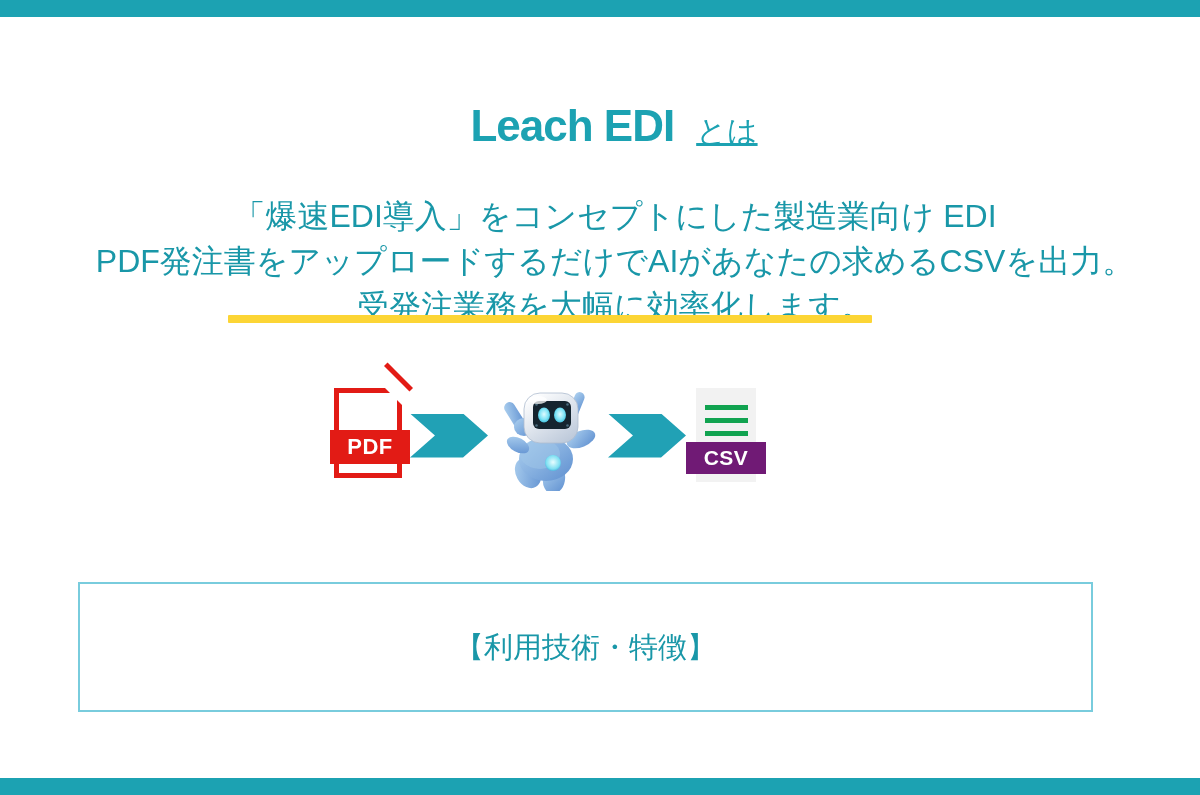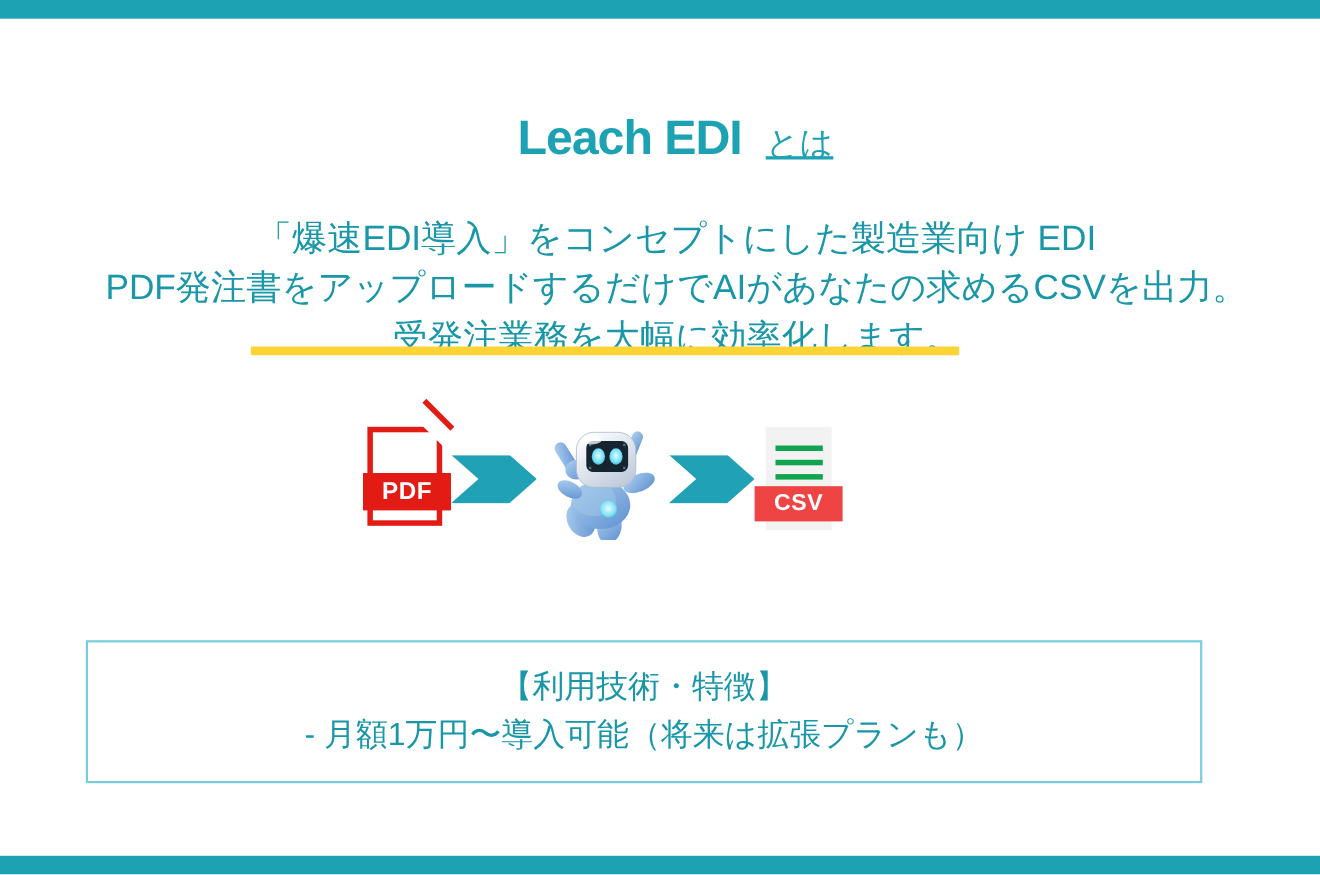--- a/index.html
+++ b/index.html
@@ -179,21 +179,21 @@
     height: 5px;
     background: #11A350;
   }
   .csv-line.l1 { top: 17px; }
   .csv-line.l2 { top: 30px; }
   .csv-line.l3 { top: 43px; }
   .csv-band {
     position: absolute;
     left: 0; top: 54px;
     width: 80px; height: 32px;
-    background: #ef4444;
+    background: #701a75;
     display: flex;
     align-items: center;
     justify-content: center;
   }
   .csv-band-text {
     color: #ffffff;
     font-size: 21px;
     font-weight: 700;
     letter-spacing: 0.5px;
   }
@@ -325,18 +325,17 @@
       <div class="csv-line l3"></div>
       <div class="csv-band">
         <span class="csv-band-text">CSV</span>
       </div>
     </div>
 
   </div>
 
   <div class="feature-box">
     <div class="feature-line">【利用技術・特徴】</div>
-    <div class="feature-line">- 月額1万円〜導入可能（将来は拡張プランも）</div>
   </div>
 
   <div class="bar-bottom"></div>
 
 </div>
 
 </body></html>

